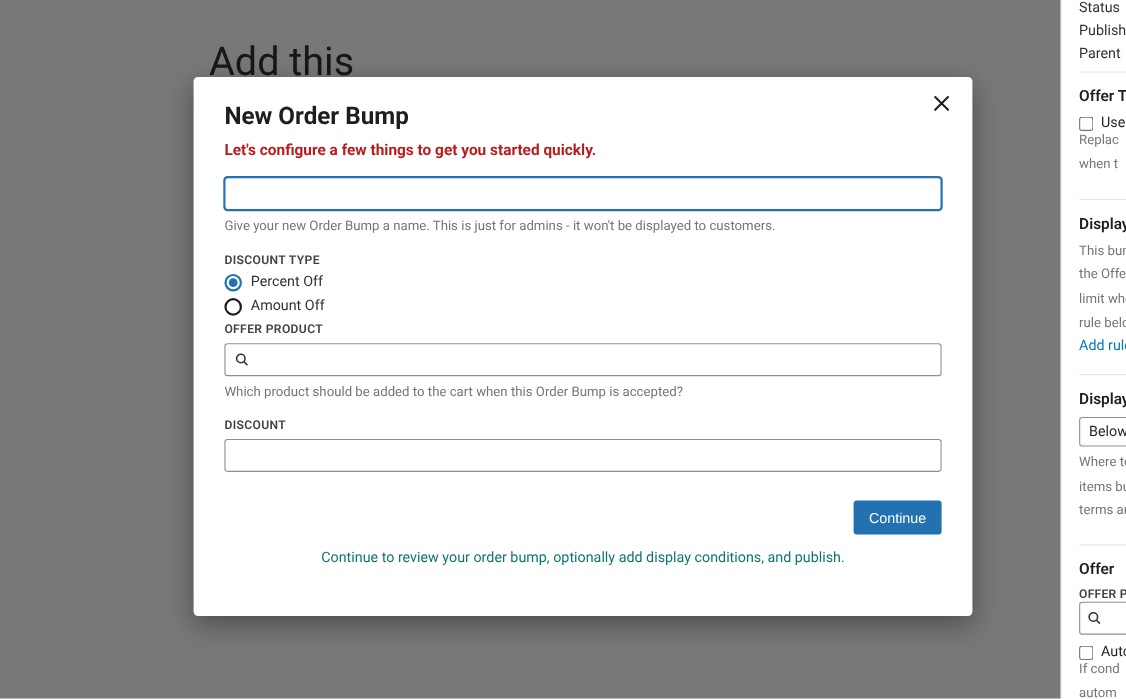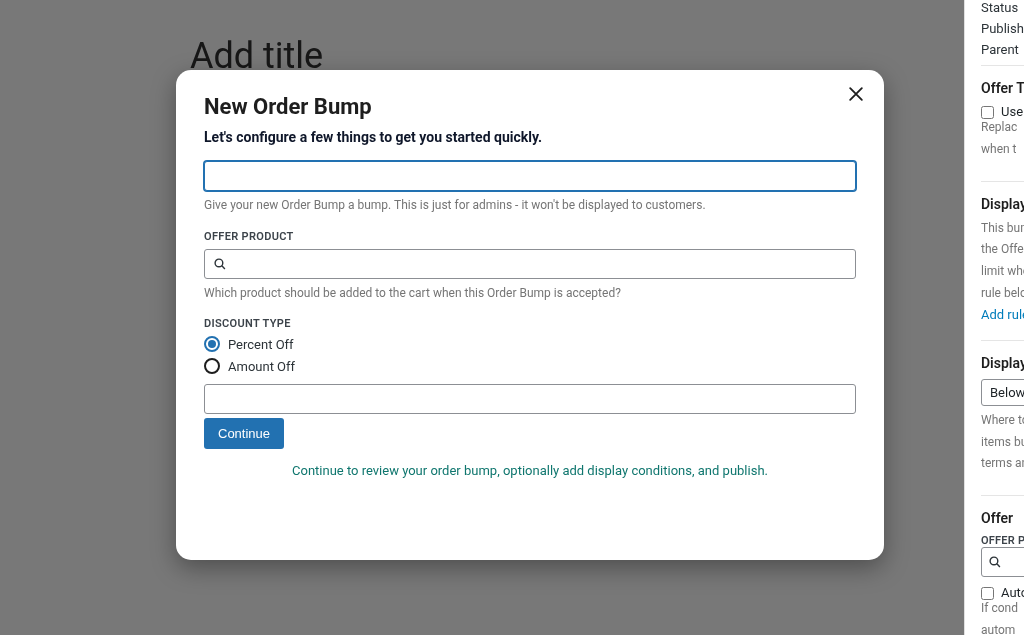--- a/index.html
+++ b/index.html
@@ -61,21 +61,21 @@
     }
 
     
     .modal {
       position: absolute;
       left: 176px;
       top: 70px;
       width: 708px;
       height: 490px;
       background: #fff;
-      border-radius: 15px;
+      border-radius: 4px;
       box-shadow: 0 8px 24px rgba(0,0,0,0.35);
       padding: 24px 28px 18px 28px;
     }
     .modal-close {
       position: absolute;
       top: 14px; right: 14px;
       width: 24px; height: 24px;
       cursor: pointer;
       color: #1e1e1e;
     }
@@ -83,21 +83,21 @@
 
     .modal h1 {
       font-size: 22px;
       font-weight: 700;
       color: #1e1e1e;
       margin-bottom: 10px;
     }
     .modal .subtitle {
       font-size: 14px;
       font-weight: 700;
-      color: #0f172a;
+      color: #b91c1c;
       margin-bottom: 16px;
     }
     .field-label {
       font-size: 11px;
       font-weight: 600;
       letter-spacing: .03em;
       text-transform: uppercase;
       color: #3c434a;
       margin-bottom: 6px;
       display: block;
@@ -147,22 +147,22 @@
       position: relative; cursor: pointer;
     }
     .radio-outer.selected { border-color: #2271b1; }
     .radio-outer.selected::after {
       content: ''; width: 8px; height: 8px; background: #2271b1; border-radius: 50%;
     }
 
     .group-block { margin-bottom: 4px; }
 
     .modal-footer {
-      display: flex; justify-content: flex-start;
-      margin-top: 4px;
+      display: flex; justify-content: flex-end;
+      margin-top: 26px;
     }
     .btn-primary {
       background: #2271b1;
       color: #fff;
       border: none;
       border-radius: 3px;
       padding: 8px 14px;
       font-size: 13px;
       font-weight: 500;
       cursor: pointer;
@@ -172,21 +172,21 @@
       font-size: 13px;
       color: #0f766e;
       margin-top: 14px;
     }
   </style>
 </head>
 <body>
 
 <div class="editor-bg">
   <div class="editor-main">
-    <div class="editor-title">Add title</div>
+    <div class="editor-title">Add this</div>
   </div>
 
   <div class="sidebar">
     <div class="sidebar-inner">
       <div class="sb-row">Status</div>
       <div class="sb-row">Publish</div>
       <div class="sb-row">Parent</div>
 
       <div class="sb-panel">
         <div class="sb-title">Offer Type</div>
@@ -243,47 +243,48 @@
     <svg viewBox="0 0 24 24">
       <path stroke="#1e1e1e" stroke-width="2.2" stroke-linecap="round" fill="none" d="M5 5l14 14M19 5L5 19"></path>
     </svg>
   </div>
 
   <h1>New Order Bump</h1>
   <div class="subtitle">Let's configure a few things to get you started quickly.</div>
 
   <div class="group-block">
     <input type="text" class="text-input focused" style="">
-    <div class="helper">Give your new Order Bump a bump. This is just for admins - it won't be displayed to customers.</div>
+    <div class="helper">Give your new Order Bump a name. This is just for admins - it won't be displayed to customers.</div>
+  </div>
+
+  <div class="group-block">
+    <label class="field-label">DISCOUNT TYPE</label>
+    <div class="radio-row">
+      <span class="radio-outer selected"></span>
+      <span>Percent Off</span>
+    </div>
+    <div class="radio-row">
+      <span class="radio-outer"></span>
+      <span>Amount Off</span>
+    </div>
   </div>
 
   <div class="group-block">
     <label class="field-label">OFFER PRODUCT</label>
     <div class="product-input">
       <svg viewBox="0 0 20 20" width="14" height="14">
           <path fill="none" stroke="#2c3338" stroke-width="2" d="M13 13l4 4M8.5 14a5.5 5.5 0 1 0 0-11 5.5 5.5 0 0 0 0 11z"></path>
         </svg>
       <input class="product-inner" type="text" style="">
     </div>
     <div class="helper">Which product should be added to the cart when this Order Bump is accepted?</div>
   </div>
 
-  <div class="group-block">
-    <label class="field-label">DISCOUNT TYPE</label>
-    <div class="radio-row">
-      <span class="radio-outer selected"></span>
-      <span>Percent Off</span>
-    </div>
-    <div class="radio-row">
-      <span class="radio-outer"></span>
-      <span>Amount Off</span>
-    </div>
-  </div>
-
   <div class="group-block" style="margin-top:10px;">
+    <label class="field-label">DISCOUNT</label>
     <input type="text" class="text-input" style="">
   </div>
 
   <div class="modal-footer">
     <button class="btn-primary">Continue</button>
   </div>
 
   <div class="footer-note">Continue to review your order bump, optionally add display conditions, and publish.</div>
 </div>
 

